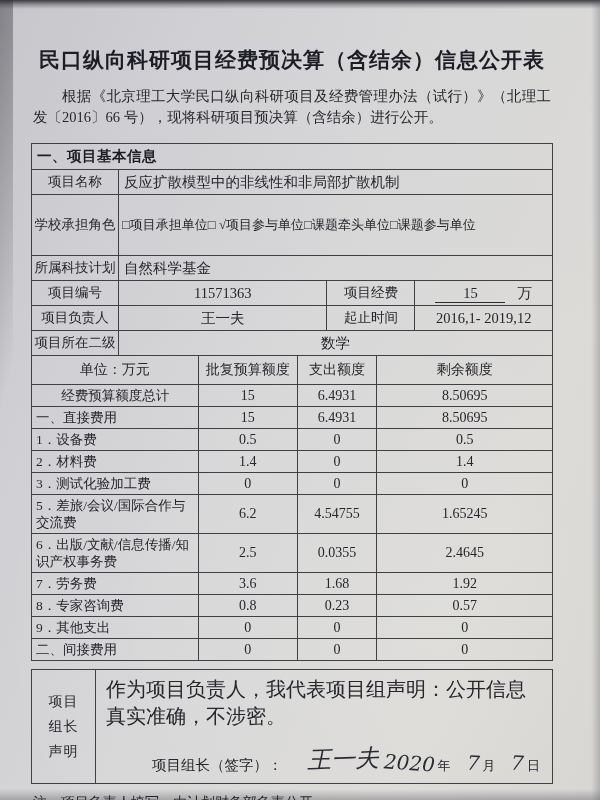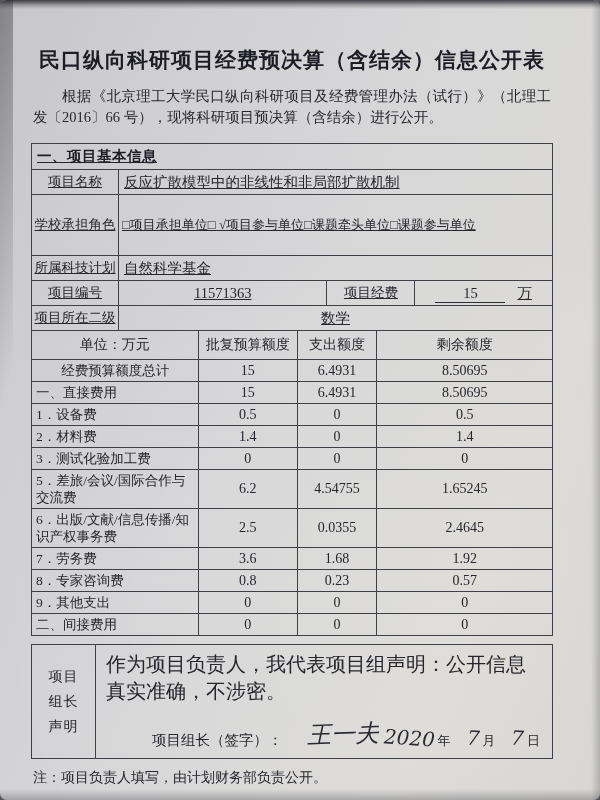--- a/index.html
+++ b/index.html
@@ -1,41 +1,41 @@
 <!DOCTYPE html>
 <html><head>
 <meta charset="utf-8">
 <style>
   html,body{margin:0;padding:0;background:#55555a;}
   .photo{position:relative;width:600px;height:800px;overflow:hidden;
     color:#26262c;font-family:"Liberation Serif",serif;
     background:
       radial-gradient(130% 90% at 72% 78%, rgba(255,255,250,0.10), rgba(0,0,0,0) 60%),
-      linear-gradient(112deg,#c6c6cb 0%,#d0d0d4 22%,#d7d7d8 48%,#dbdad7 78%,#d5d4d1 100%); border-radius: 7px;}
+      linear-gradient(112deg,#c6c6cb 0%,#d0d0d4 22%,#d7d7d8 48%,#dbdad7 78%,#d5d4d1 100%);}
   .edge-top{position:absolute;top:0;left:0;width:100%;height:9px;
     background:linear-gradient(to bottom,rgba(36,36,42,0.85),rgba(36,36,42,0.30) 55%,rgba(36,36,42,0) 100%);}
   .edge-left{position:absolute;top:0;left:0;width:13px;height:68%;
     background:linear-gradient(105deg,rgba(46,46,52,0.45),rgba(46,46,52,0) 70%);}
   .edge-right{position:absolute;top:0;right:0;width:9px;height:100%;
     background:linear-gradient(to left,rgba(88,88,94,0.30),rgba(88,88,94,0));}
   .edge-bottom{position:absolute;bottom:0;left:0;width:100%;height:11px;
     background:linear-gradient(to top,rgba(92,92,98,0.40),rgba(92,92,98,0));}
 
   .sheet{position:absolute;left:31px;top:0;width:522px;}
   .title{margin:46px 0 0;text-align:center;font-family:"Liberation Sans",sans-serif;
     font-size:21px;font-weight:700;letter-spacing:1px;color:#1d1d25;}
   .intro{margin:12px 2px 0;font-size:14.5px;line-height:21px;text-indent:2em;text-align:justify;}
 
   table.tbl{border-collapse:collapse;width:100%;table-layout:fixed;}
   .tbl td{border:1px solid #3f3f46;padding:1px 5px;font-size:14px;vertical-align:middle;
     overflow:hidden;}
   td.sec{font-family:"Liberation Sans",sans-serif;font-weight:700;font-size:14.5px;
     padding:3px 5px;letter-spacing:0.5px;color:#1d1d25;}
 
-  .t-basic{margin-top:15px;text-decoration:underline;}
+  .t-basic{margin-top:15px;}
   .t-basic .c1{width:16.7%}.t-basic .c2{width:40.0%}.t-basic .c3{width:16.9%}.t-basic .c4{width:26.4%}
   td.lbl{text-align:center;font-size:13.5px;padding:2px 1px;height:20px;}
   td.val{font-size:14.5px;height:20px;}
   td.small{font-size:13px;padding:20px 3px;}
   .cen{text-align:center;}
   .uline{display:inline-block;min-width:62px;text-align:center;border-bottom:1px solid #2c2c33;padding:0 4px;}
   .unit{margin-left:12px;}
 
   .t-budget{margin-top:-1px;}
   .t-budget .b1{width:32.0%}.t-budget .b2{width:19.0%}.t-budget .b3{width:15.3%}.t-budget .b4{width:33.7%}
@@ -94,20 +94,26 @@
       </tr>
       <tr>
         <td class="lbl">所属科技计划</td>
         <td colspan="3" class="val">自然科学基金</td>
       </tr>
       <tr>
         <td class="lbl">项目编号</td>
         <td class="val cen">11571363</td>
         <td class="lbl">项目经费</td>
         <td class="val cen"><span class="uline">15</span><span class="unit">万</span></td>
+      </tr>
+      <tr>
+        <td class="lbl">项目负责人</td>
+        <td class="val cen">王一夫</td>
+        <td class="lbl">起止时间</td>
+        <td class="val cen">2016,1- 2019,12</td>
       </tr>
       <tr>
         <td class="lbl">项目所在二级</td>
         <td colspan="3" class="val cen">数学</td>
       </tr>
     </tbody>
       </table>
 
     <table class="tbl t-budget">
       <colgroup>

